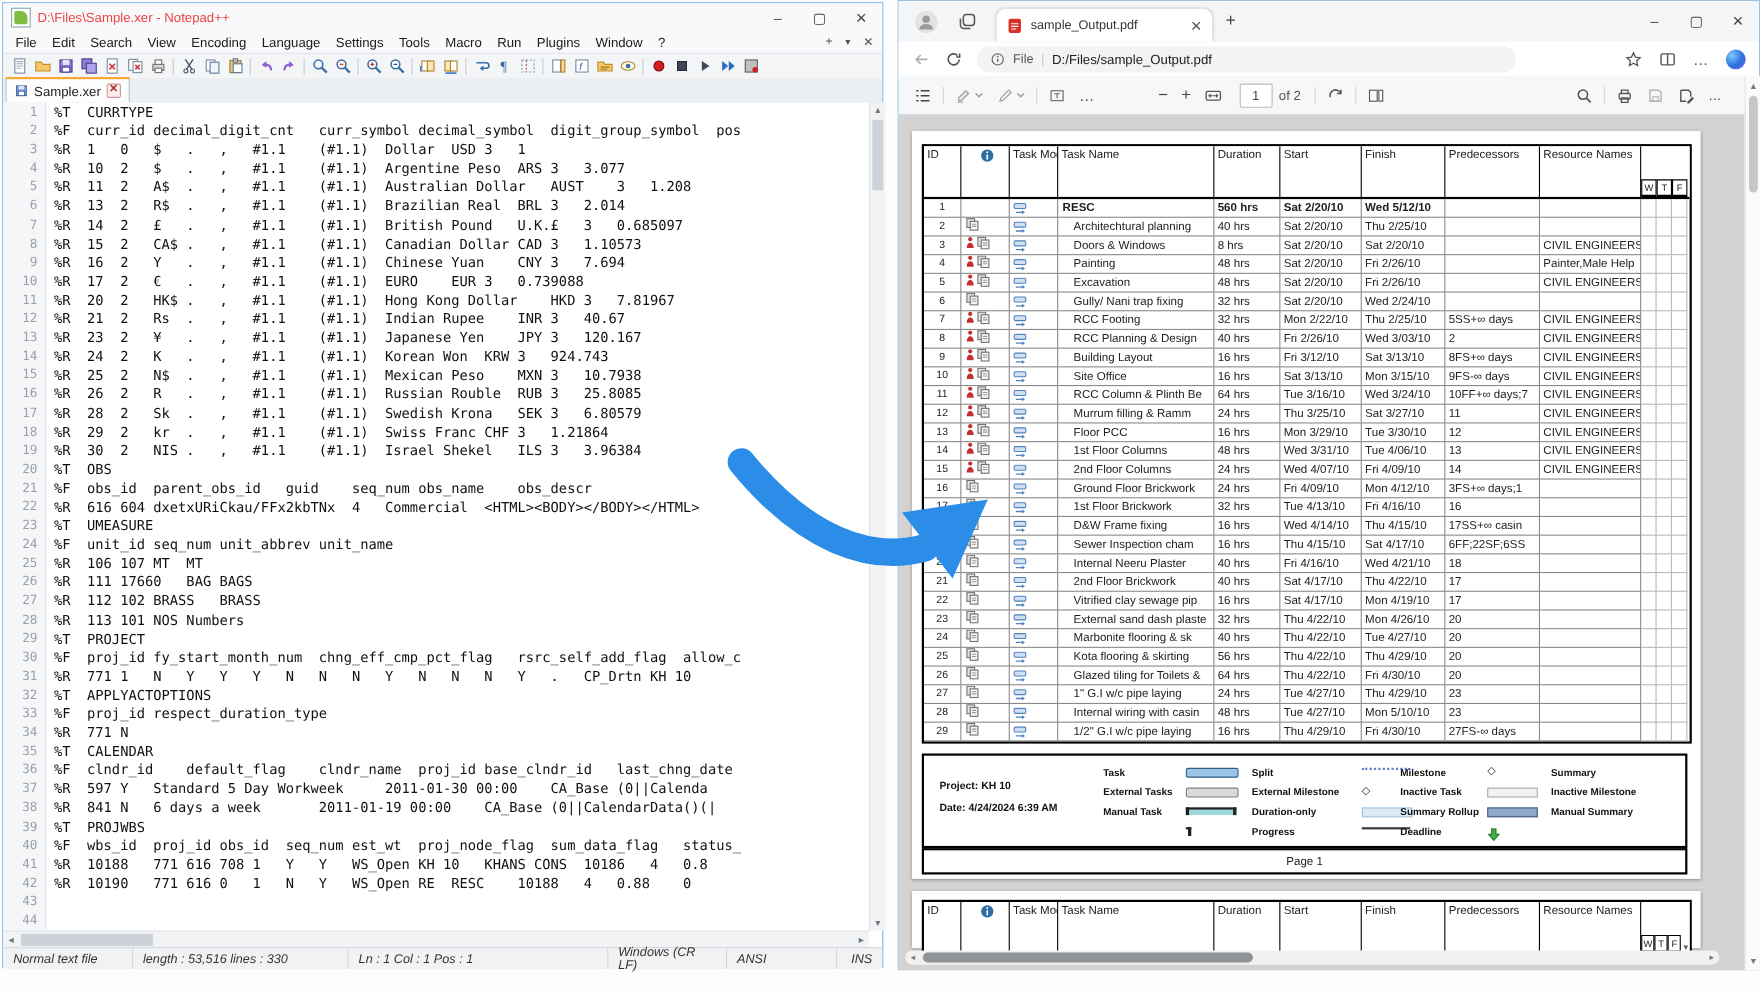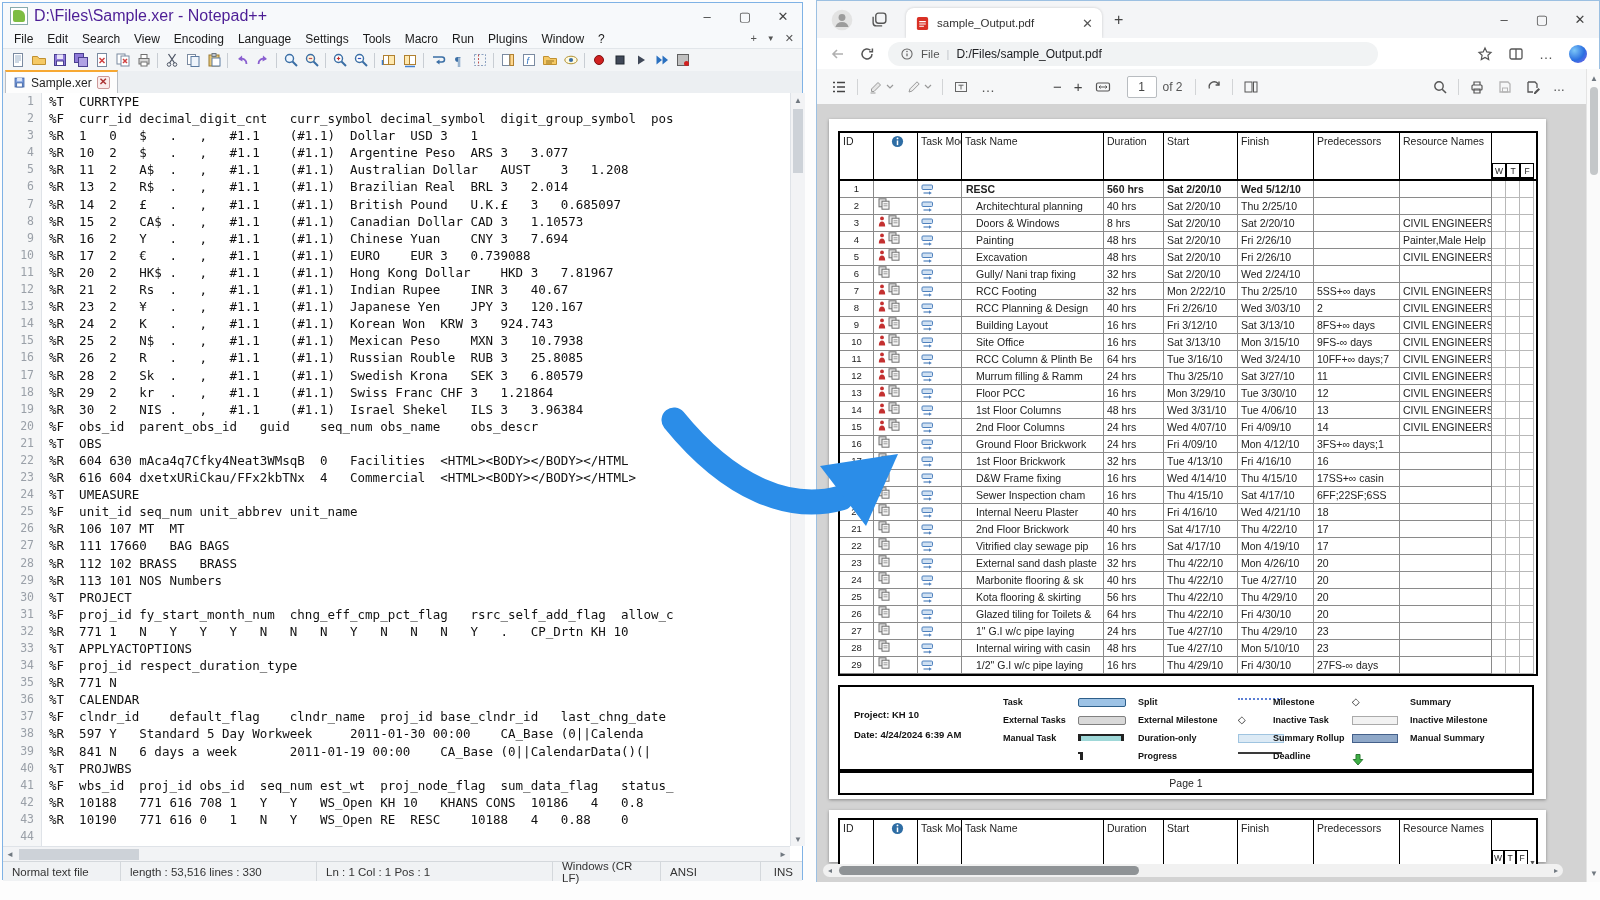--- a/index.html
+++ b/index.html
@@ -4,21 +4,21 @@
 <style>
   html,body{margin:0;padding:0;}
   body{width:1600px;height:900px;position:relative;overflow:hidden;background:#fdfdfd;
        font-family:"Liberation Sans",sans-serif;color:#222;-webkit-font-smoothing:antialiased;}
   .abs{position:absolute;}
   
   #win-left{left:2px;top:2px;width:801px;height:878px;background:#fff;border:1px solid #7fb2e5;box-sizing:border-box;}
   #np-title{left:0;top:0;width:100%;height:26px;background:#f7f9fb;display:flex;align-items:center;}
   #np-appicon{width:16px;height:16px;margin:0 6px 0 7px;background:#fff;border:1px solid #8aa;position:relative;}
   #np-appicon:after{content:"";position:absolute;left:2px;top:2px;right:2px;bottom:2px;background:#7dbd42;border-radius:2px 6px 2px 2px;}
-  #np-title .t-text{font-size:16px;color:#4c1d95;}
+  #np-title .t-text{font-size:12px;color:#ef4444;}
   .winbtns{margin-left:auto;display:flex;height:100%;}
   .winbtn{width:38px;height:100%;display:flex;align-items:center;justify-content:center;font-size:13px;color:#444;}
   #np-menubar{left:0;top:26px;width:100%;height:19px;background:#f7f9fb;display:flex;align-items:center;padding-left:4px;box-sizing:border-box;font-size:12px;color:#1a1a1a;}
   .menu-item{padding:1px 7px;}
   #np-menu-extras{margin-left:auto;display:flex;gap:10px;padding-right:8px;color:#555;font-size:11px;}
   #np-toolbar{left:0;top:45px;width:100%;height:23px;background:#f3f5f7;border-top:1px solid #e2e6ea;display:flex;align-items:center;padding-left:4px;box-sizing:border-box;}
   .tb-btn{width:21px;height:19px;display:flex;align-items:center;justify-content:center;}
   .tb-btn svg{width:16px;height:16px;}
   .tb-sep{width:1px;height:15px;background:#c8cdd3;margin:0 3px;}
   #np-tabbar{left:0;top:68px;width:100%;height:22px;background:#eceff2;border-bottom:1px solid #c9ced4;display:flex;align-items:flex-end;}
@@ -30,21 +30,21 @@
   .ln-num{height:17.1px;line-height:17.1px;text-align:right;padding-right:7px;font-family:"DejaVu Sans Mono",monospace;font-size:11.5px;color:#9aa0a8;}
   #np-lines{position:absolute;left:46px;top:0;right:0;height:100%;}
   .code-line{height:17.1px;line-height:17.1px;white-space:pre;font-family:"DejaVu Sans Mono",monospace;font-size:12.5px;color:#111;}
   .code-line.hl span{background:#d9e8f7;}
   #np-vscroll{left:787px;top:90px;width:14px;height:753px;background:#f2f3f5;border-left:1px solid #dfe3e8;}
   #np-vscroll .thumb{position:absolute;left:2px;top:16px;width:10px;height:64px;background:#cdd2d8;}
   #np-hscroll{left:0;top:843px;width:787px;height:15px;background:#f2f3f5;border-top:1px solid #dfe3e8;}
   #np-hscroll .thumb{position:absolute;left:16px;top:2px;width:120px;height:11px;background:#cdd2d8;}
   .scr-arrow{position:absolute;font-size:8px;color:#707880;width:14px;height:14px;display:flex;align-items:center;justify-content:center;}
   #np-status{left:0;top:858px;width:100%;height:19px;background:#f0f2f4;border-top:1px solid #d4d8dc;display:flex;font-size:11.5px;color:#333;align-items:center;}
-  .st-sec{height:100%;display:flex;align-items:center;padding:0 9px;border-right:1px solid #d4d8dc;box-sizing:border-box;}
+  .st-sec{height:100%;display:flex;align-items:center;padding:0 9px;border-right:1px solid #d4d8dc;box-sizing:border-box;font-style:italic;}
   
   #win-right{left:816px;top:0;width:784px;height:882px;background:#fff;border:1px solid #9cc0e2;box-sizing:border-box;}
   #eg-tabstrip{left:0;top:0;width:100%;height:37px;background:#f4f5f7;display:flex;align-items:center;}
   #eg-avatar{width:22px;height:22px;margin-left:14px;}
   #eg-workspaces{width:17px;height:17px;margin-left:18px;}
   #eg-tab{margin-left:18px;width:196px;height:30px;background:#fff;border-radius:8px 8px 0 0;box-shadow:0 0 3px rgba(0,0,0,.18);display:flex;align-items:center;gap:7px;padding:0 9px;box-sizing:border-box;align-self:flex-end;}
   #eg-tab svg{width:15px;height:15px;}
   #eg-tab .tab-title{font-size:11.5px;color:#333;flex:1;white-space:nowrap;overflow:hidden;}
   #eg-tab .tabclose{color:#555;font-size:13px;}
   #eg-newtab{font-size:16px;color:#444;margin-left:12px;}
@@ -405,23 +405,22 @@
         <div class="code-line"><span>%R  17  2   €   .   ,   #1.1    (#1.1)  EURO    EUR 3   0.739088</span></div>
         <div class="code-line"><span>%R  20  2   HK$ .   ,   #1.1    (#1.1)  Hong Kong Dollar    HKD 3   7.81967</span></div>
         <div class="code-line"><span>%R  21  2   Rs  .   ,   #1.1    (#1.1)  Indian Rupee    INR 3   40.67</span></div>
         <div class="code-line"><span>%R  23  2   ¥   .   ,   #1.1    (#1.1)  Japanese Yen    JPY 3   120.167</span></div>
         <div class="code-line"><span>%R  24  2   K   .   ,   #1.1    (#1.1)  Korean Won  KRW 3   924.743</span></div>
         <div class="code-line"><span>%R  25  2   N$  .   ,   #1.1    (#1.1)  Mexican Peso    MXN 3   10.7938</span></div>
         <div class="code-line"><span>%R  26  2   R   .   ,   #1.1    (#1.1)  Russian Rouble  RUB 3   25.8085</span></div>
         <div class="code-line"><span>%R  28  2   Sk  .   ,   #1.1    (#1.1)  Swedish Krona   SEK 3   6.80579</span></div>
         <div class="code-line"><span>%R  29  2   kr  .   ,   #1.1    (#1.1)  Swiss Franc CHF 3   1.21864</span></div>
         <div class="code-line"><span>%R  30  2   NIS .   ,   #1.1    (#1.1)  Israel Shekel   ILS 3   3.96384</span></div>
+        <div class="code-line"><span>%T  OBS</span></div>
         <div class="code-line"><span>%F  obs_id  parent_obs_id   guid    seq_num obs_name    obs_descr</span></div>
-        <div class="code-line"><span>%T  OBS</span></div>
-        <div class="code-line"><span>%R  604 630 mAca4q7Cfky4Neat3WMsqB  0   Facilities  &lt;HTML&gt;&lt;BODY&gt;&lt;/BODY&gt;&lt;/HTML</span></div>
         <div class="code-line"><span>%R  616 604 dxetxURiCkau/FFx2kbTNx  4   Commercial  &lt;HTML&gt;&lt;BODY&gt;&lt;/BODY&gt;&lt;/HTML&gt;</span></div>
         <div class="code-line"><span>%T  UMEASURE</span></div>
         <div class="code-line"><span>%F  unit_id seq_num unit_abbrev unit_name</span></div>
         <div class="code-line"><span>%R  106 107 MT  MT</span></div>
         <div class="code-line"><span>%R  111 17660   BAG BAGS</span></div>
         <div class="code-line"><span>%R  112 102 BRASS   BRASS</span></div>
         <div class="code-line"><span>%R  113 101 NOS Numbers</span></div>
         <div class="code-line"><span>%T  PROJECT</span></div>
         <div class="code-line"><span>%F  proj_id fy_start_month_num  chng_eff_cmp_pct_flag   rsrc_self_add_flag  allow_c</span></div>
         <div class="code-line"><span>%R  771 1   N   Y   Y   Y   N   N   N   Y   N   N   N   Y   .   CP_Drtn KH 10</span></div>

